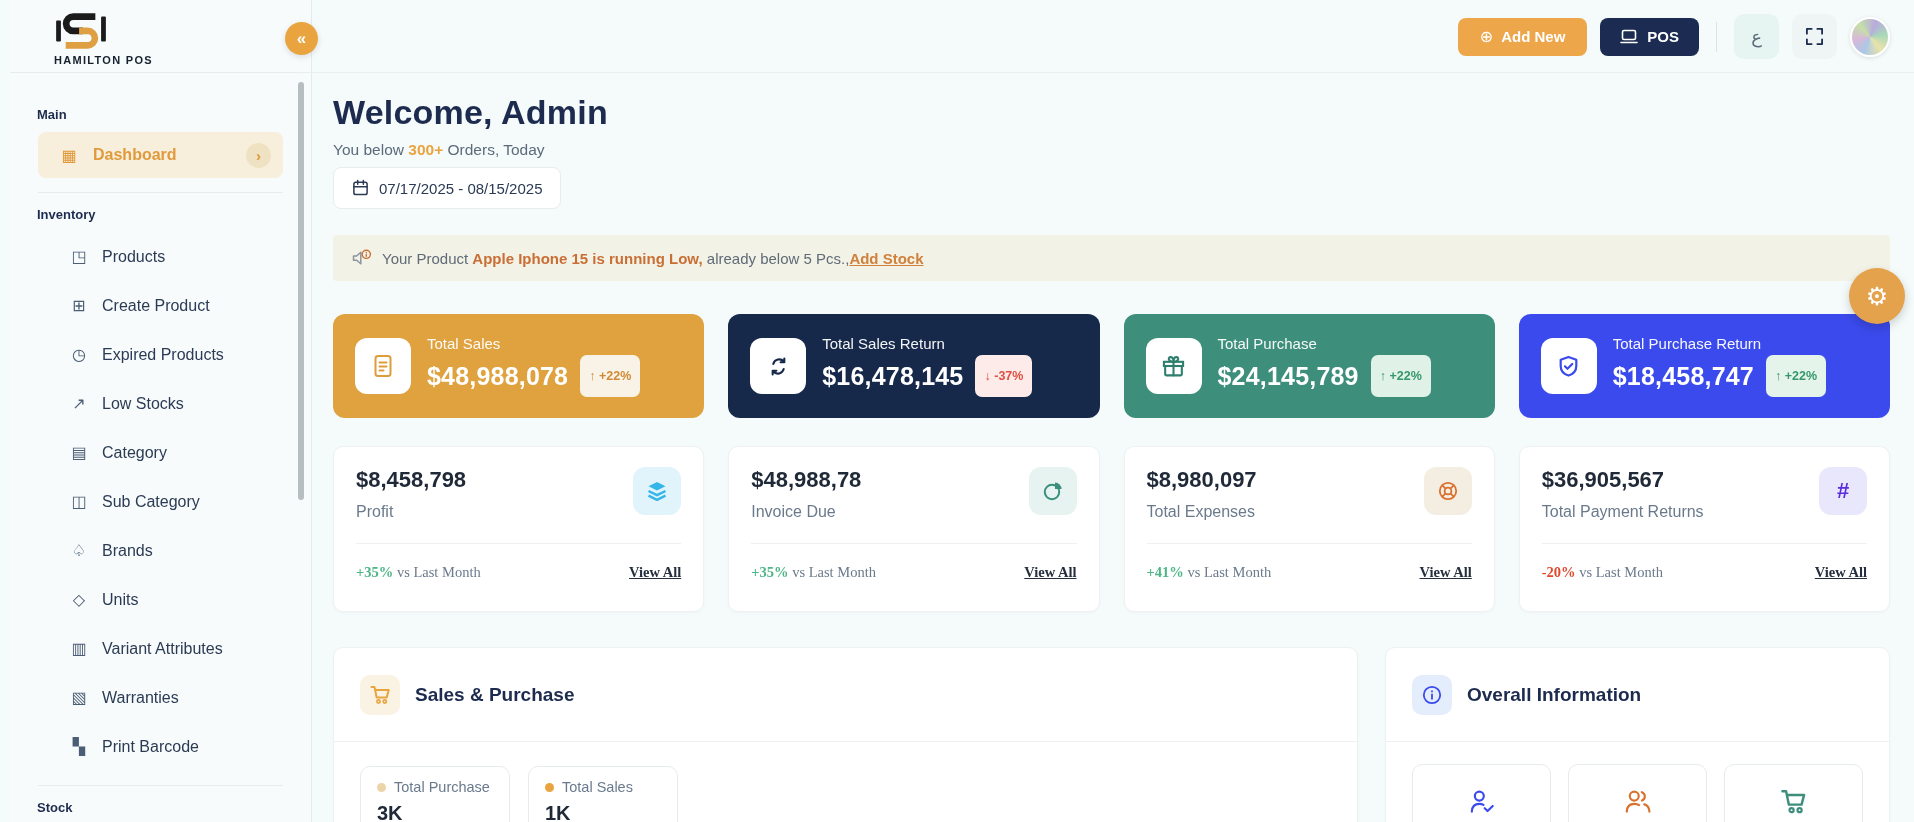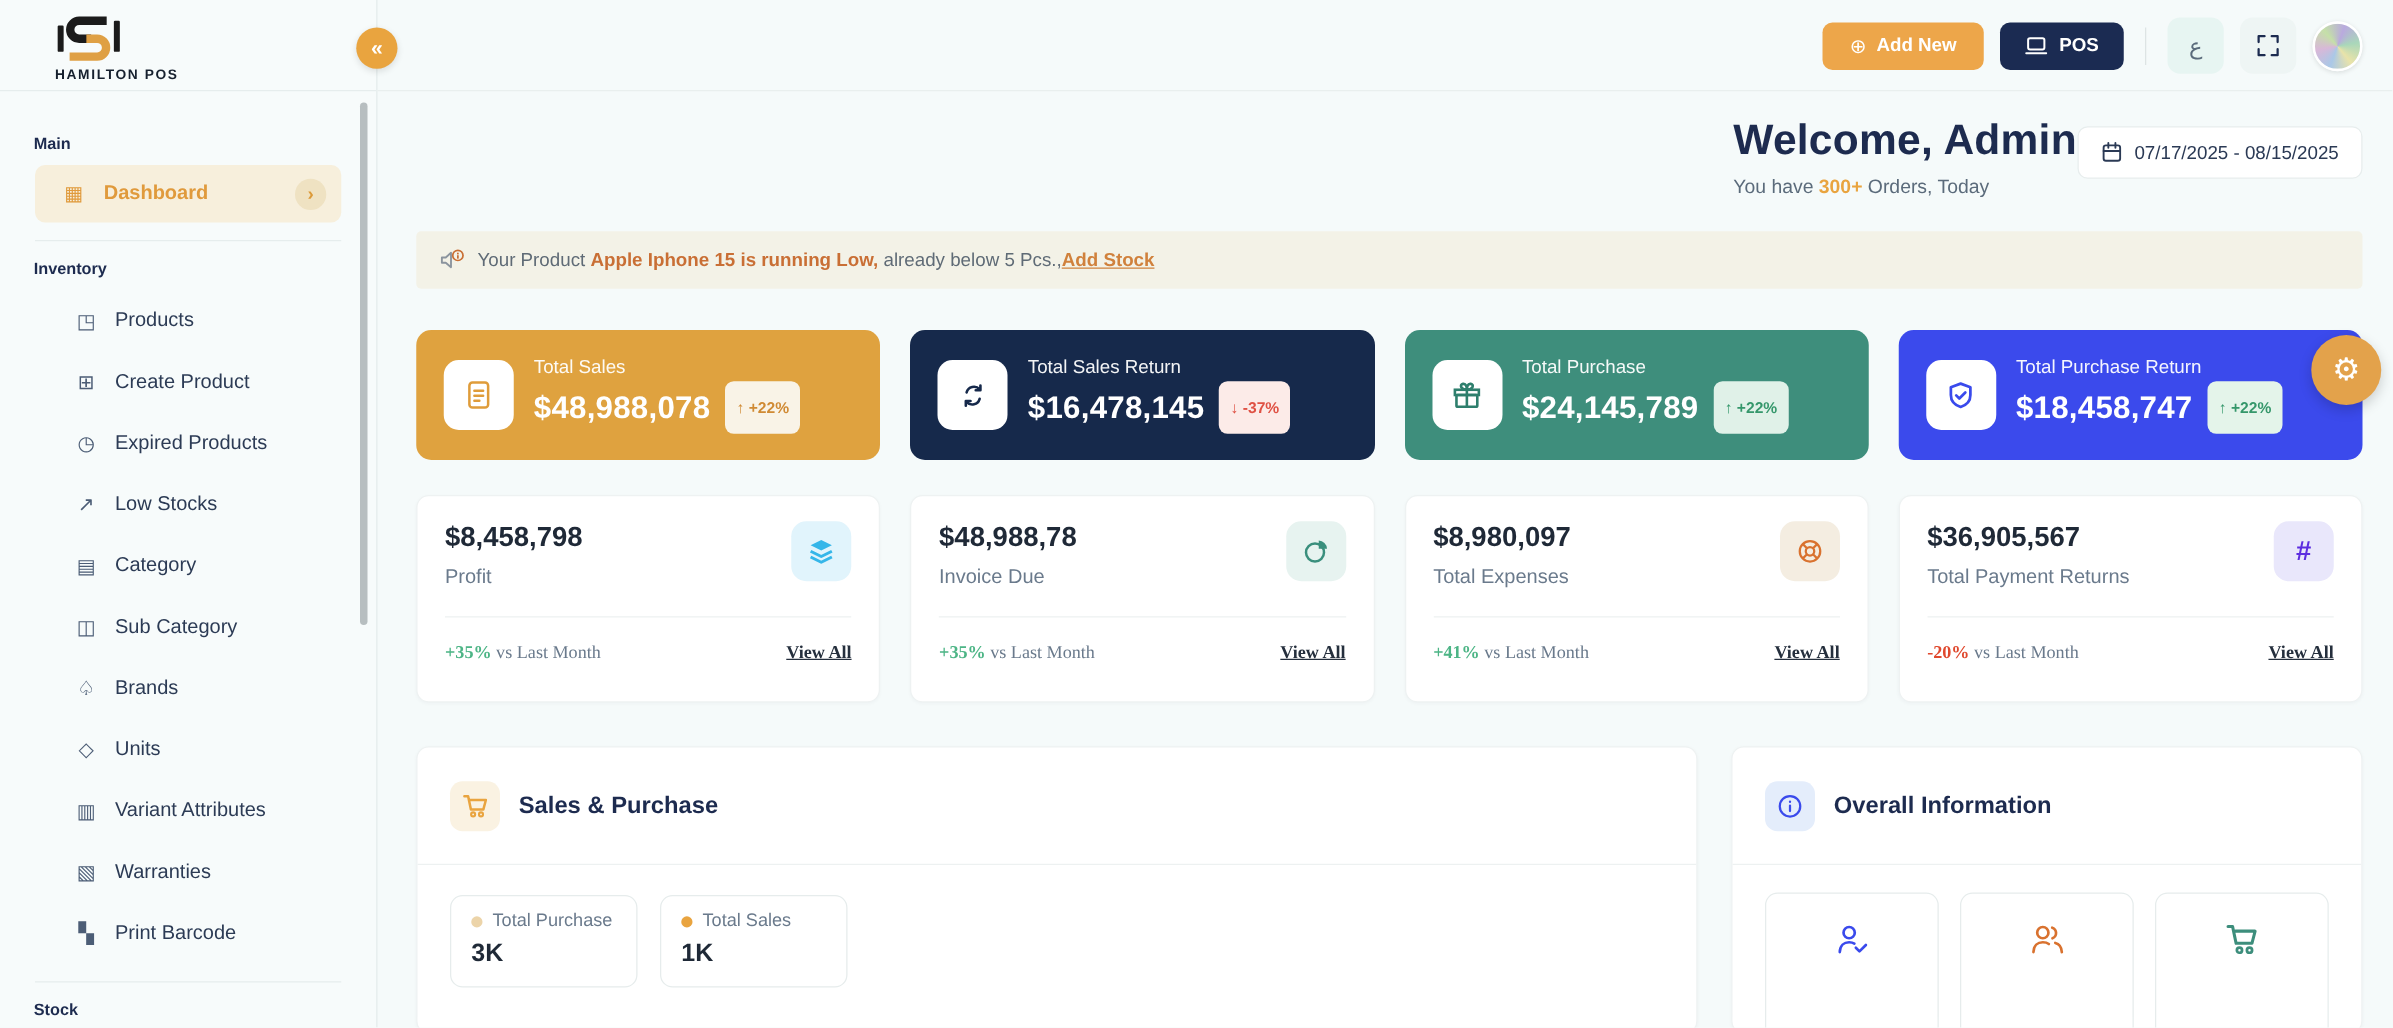--- a/index.html
+++ b/index.html
@@ -1,21 +1,21 @@
 <!DOCTYPE html>
 <html><head>
 <meta charset="utf-8">
 <style>
   * { margin:0; padding:0; box-sizing:border-box; }
   html,body { width:1914px; height:822px; overflow:hidden; }
   body { font-family:"Liberation Sans", sans-serif; background:#f5fafa; color:#1d2b4f; }
   .app { position:relative; width:1914px; height:822px; overflow:hidden; }
 
   
-  .sidebar { position:absolute; left:0; top:0; width:302px; height:822px; background:#f7fbfb; border-right:1px solid #e4ebeb; z-index:5; }
+  .sidebar { position:absolute; left:10px; top:0; width:302px; height:822px; background:#f7fbfb; border-right:1px solid #e4ebeb; z-index:5; }
   .logo-area { height:73px; border-bottom:1px solid #e6eded; padding:8px 0 0 44px; }
   .logo-mark { display:flex; align-items:center; gap:2px; height:44px; }
   .brand { font-size:11px; font-weight:bold; color:#16202e; letter-spacing:1.3px; margin-top:2px; }
   .sb-scroll { padding-top:20px; }
   .sb-section-label { font-size:13px; font-weight:bold; color:#1d2b4f; margin:14px 0 10px 27px; }
   .sb-active { margin:4px 28px 6px 28px; height:46px; background:#f7efdc; border-radius:8px; display:flex; align-items:center; padding:0 12px 0 20px; cursor:pointer; }
   .sb-active .sb-ic { color:#e09a3c; }
   .sb-active .sb-label { color:#e09a3c; font-weight:bold; font-size:16px; flex:1; margin-left:13px; }
   .sb-active .chev-wrap { width:25px; height:25px; border-radius:50%; background:#efe2c2; color:#dc9a39; font-size:15px; font-weight:bold; display:flex; align-items:center; justify-content:center; }
   .sb-divider { height:1px; background:#e6eded; margin:14px 28px 4px 28px; }
@@ -32,21 +32,21 @@
   .btn-addnew .plus { font-size:16px; font-weight:normal; }
   .btn-pos { height:38px; padding:0 20px; background:#1b2b52; border:none; border-radius:8px; color:#fff; font-size:15px; font-weight:bold; display:flex; align-items:center; gap:9px; cursor:pointer; font-family:inherit; }
   .tb-sep { width:1px; height:30px; background:#dde4e4; margin:0 4px; }
   .tb-sq { width:45px; height:45px; border-radius:10px; display:flex; align-items:center; justify-content:center; cursor:pointer; border:none; font-family:inherit; }
   .tb-lang { background:#e7f5f2; color:#5a6b7b; font-size:18px; }
   .tb-full { background:#eef5f4; }
   .avatar { width:40px; height:40px; border-radius:50%; cursor:pointer; border:2px solid #fff; background:conic-gradient(from 20deg,#b9aade,#a9d7ba,#e9e3a9,#aac8e7,#d8b8d8,#c5e0a8,#b9aade); box-shadow:0 1px 4px rgba(0,0,0,.12); }
 
   
   .main { position:absolute; left:302px; top:73px; right:0; bottom:0; padding:0 24px 0 31px; }
-  .welcome-row { display:flex; justify-content:flex-end; align-items:flex-start; margin-top:20px; }
+  .welcome-row { display:flex; justify-content:center; align-items:flex-start; margin-top:20px;flex-direction:column; }
   .welcome-title { font-size:34px; font-weight:bold; color:#1d2b4f; letter-spacing:.2px; }
   .welcome-sub { font-size:15.5px; color:#5b6b7b; margin-top:9px; }
   .welcome-sub b { color:#e9a43f; }
   .date-box { margin-top:8px; background:#fff; border:1px solid #e7eded; border-radius:8px; height:42px; display:flex; align-items:center; gap:10px; padding:0 18px; font-size:15px; color:#2b3a55; cursor:pointer; }
 
   .alert-bar { margin-top:26px; background:#f3f2e7; border-radius:4px; height:46px; display:flex; align-items:center; gap:10px; padding:0 18px; font-size:15px; color:#5f6b76; }
   .alert-bar .hl { color:#c96f35; font-weight:bold; }
   .alert-bar a { color:#d0813c; font-weight:bold; text-decoration:underline; cursor:pointer; }
 
   
@@ -220,21 +220,21 @@
       <div class="avatar"></div>
     </div>
   </div>
 
   <div class="main">
 
     <div class="welcome-row">
       <div>
         <div class="welcome-title">Welcome, Admin</div>
         <div class="welcome-sub">
-          <span>You have </span><b>300+</b><span> Orders, Today</span>
+          <span>You below </span><b>300+</b><span> Orders, Today</span>
         </div>
       </div>
       <div class="date-box">
         <span>
           <svg width="17" height="18" viewBox="0 0 18 19">
               <rect x="2" y="3.5" width="14" height="13" rx="2" fill="none" stroke="#2b3a55" stroke-width="1.6"></rect>
               <path d="M2 8.2 h14 M6 1.5 v4 M12 1.5 v4" stroke="#2b3a55" stroke-width="1.6" stroke-linecap="round"></path>
             </svg>
         </span>
         <span>07/17/2025 - 08/15/2025</span>

